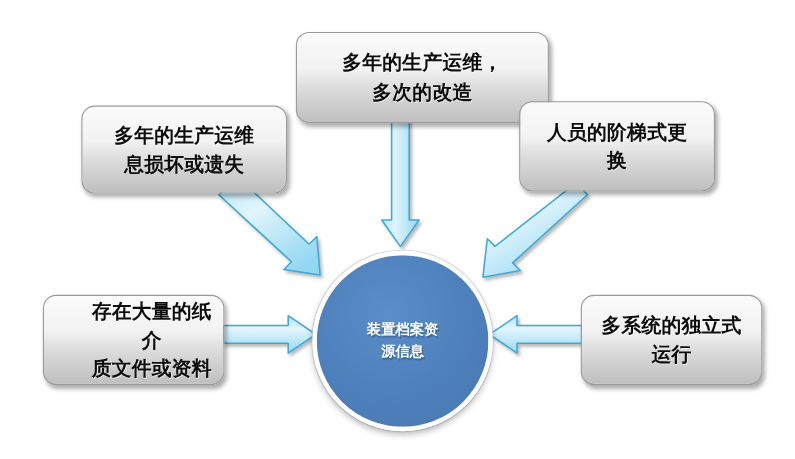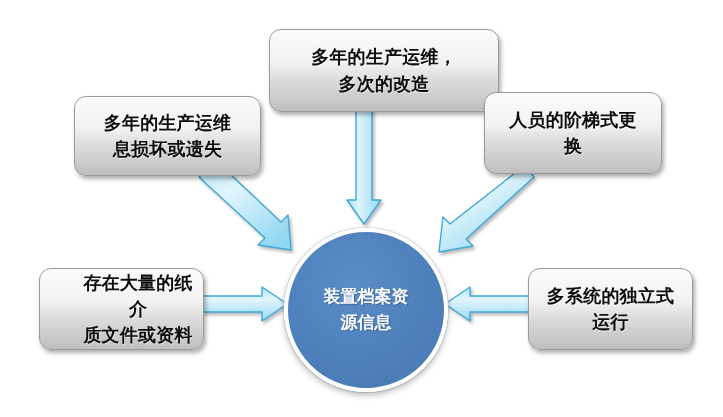--- a/index.html
+++ b/index.html
@@ -65,21 +65,21 @@
     border: 4px solid #ffffff;
     box-sizing: border-box;
     box-shadow: 0 3px 6px rgba(0,0,0,0.28),
                 0 0 0 1px rgba(200,210,220,0.65);
     display: flex;
     align-items: center;
     justify-content: center;
     text-align: center;
   }
   #center-label {
-    font-size: 17px;
+    font-size: 13px;
     font-weight: bold;
     color: #ffffff;
     line-height: 1.55;
     white-space: pre-line;
     text-shadow: 1px 1px 1px rgba(30,60,100,0.45);
     padding: 0 12px;
   }
 
   
   #arrow-layer {
@@ -184,21 +184,21 @@
   <div class="node-box" style="left:269px; top:29px; width:230px; height:83px;">
     <div class="node-label">多年的生产运维，
 多次的改造</div>
   </div>
 
   <div class="node-box" style="left:74px; top:96px; width:187px; height:80px;">
     <div class="node-label">多年的生产运维
 息损坏或遗失</div>
   </div>
 
-  <div class="node-box" style="left:484px; top:92px; width:178px; height:82px;">
+  <div class="node-box" style="left:472px; top:92px; width:178px; height:82px;">
     <div class="node-label">人员的阶梯式更
 换</div>
   </div>
 
   <div class="node-box" style="left:39px; top:268px; width:165px; height:82px;padding-left:39px;">
     <div class="node-label">存在大量的纸介
 质文件或资料</div>
   </div>
 
   <div class="node-box" style="left:528px; top:268px; width:165px; height:82px;justify-content:center;">

